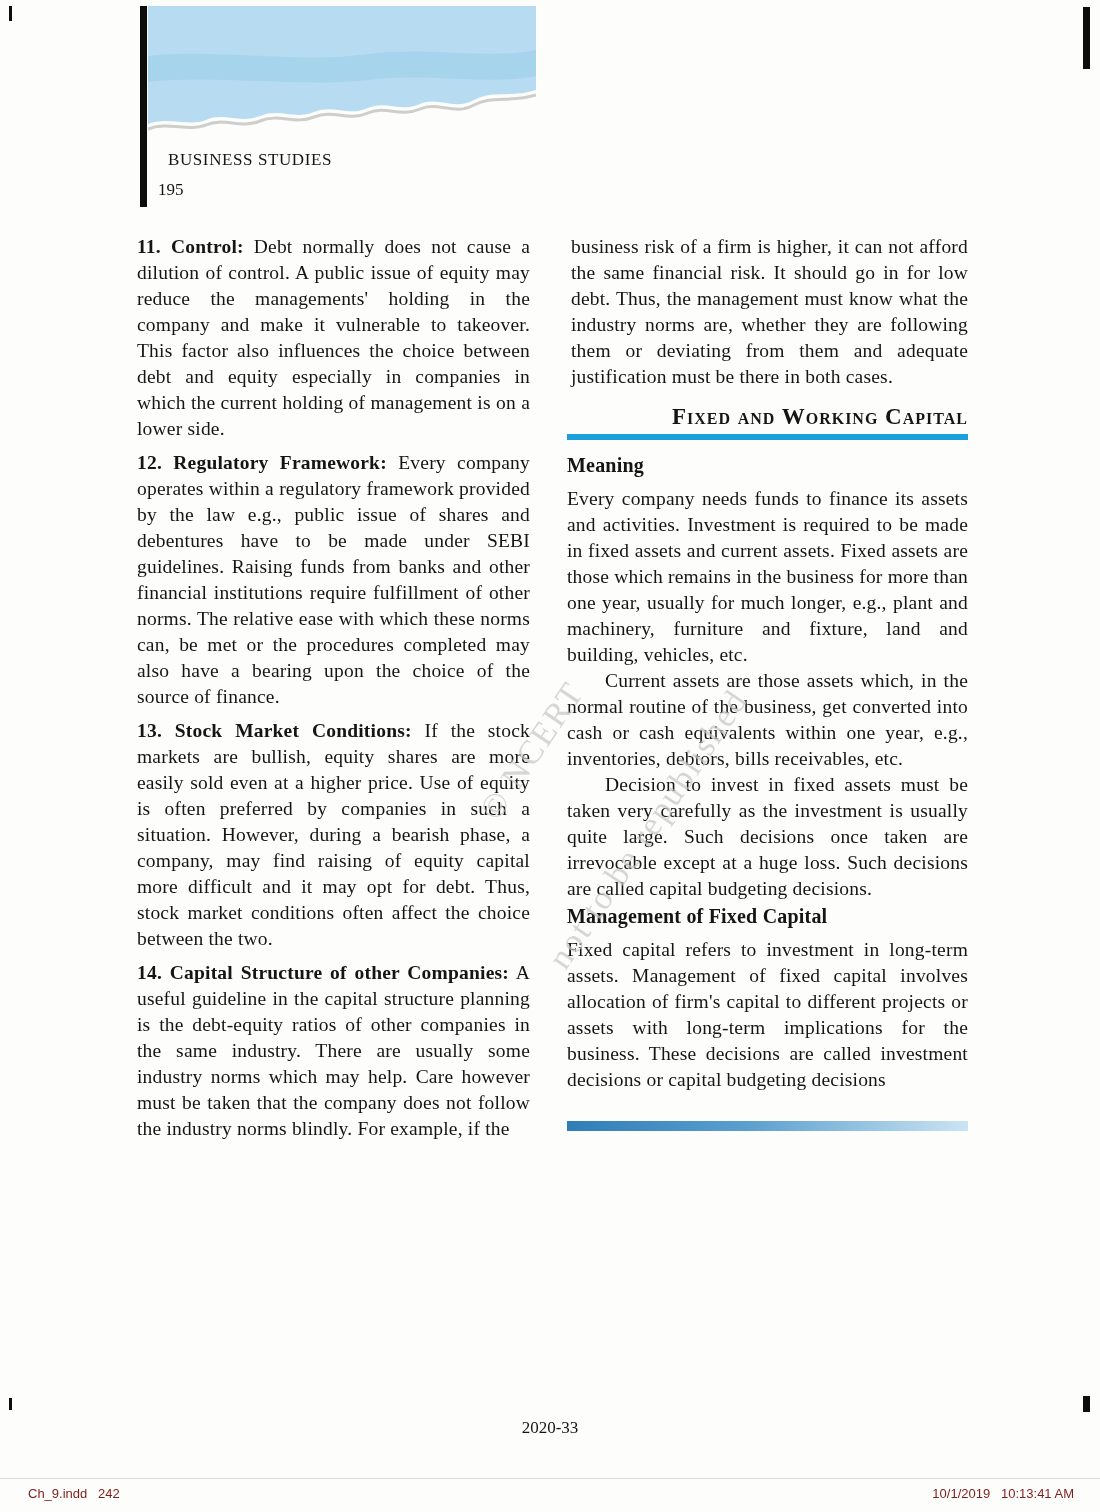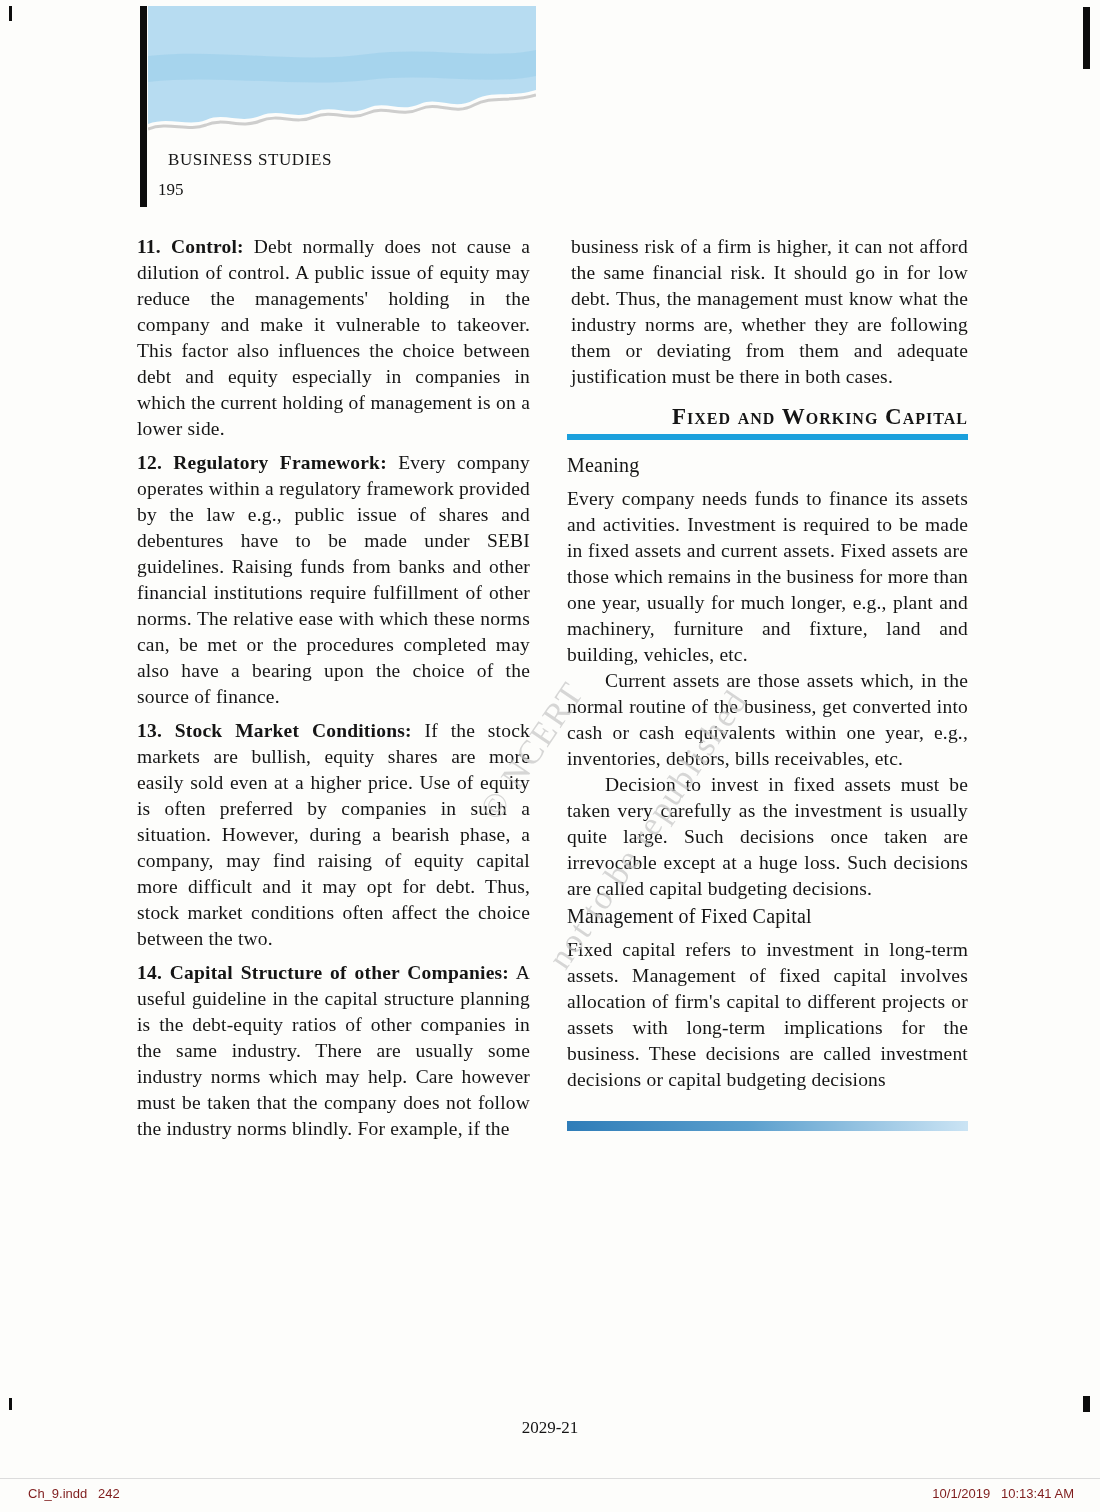--- a/index.html
+++ b/index.html
@@ -30,21 +30,21 @@
   .para b{font-weight:bold}
   .col.rc .para{margin:0}
   .col.rc .para.intro{margin:0 0 6px 4px}
   .indent{text-indent:38px}
 
   .section-heading{
     font-variant:small-caps;font-weight:bold;font-size:23px;
     letter-spacing:1px;margin:14px 0 4px;line-height:26px;text-align:right
   }
   .heading-rule{height:6px;background:#1ba0dc;margin:2px 0 12px}
-  .subheading{font-weight:normal;font-size:20px;margin:6px 0 8px;text-align:left}
+  .subheading{font-weight:bold;font-size:20px;margin:6px 0 8px;text-align:left}
   .subheading.mgmt{margin-top:1px}
 
   .bottom-rule{height:10px;margin-top:28px;
     background:linear-gradient(90deg,#2f7db8 0%,#5b9fcd 45%,#cbe4f4 100%)}
 
   .watermark{
     position:absolute;left:310px;top:650px;width:560px;
     transform:rotate(-56deg);text-align:center;
     color:#c6c6c6;font-size:34px;letter-spacing:2px;line-height:140px;
     opacity:.7;pointer-events:none;z-index:4
@@ -112,20 +112,20 @@
       <div class="bottom-rule"></div>
     </div>
 
   </div>
 
   <div class="watermark">
     <div>© NCERT</div>
     <div>not to be republished</div>
   </div>
 
-  <div class="footer-year">2029-21</div>
+  <div class="footer-year">2020-33</div>
   <div class="footer-rule"></div>
   <div class="print-footer">
     <span>Ch_9.indd   242</span>
     <span>10/1/2019   10:13:41 AM</span>
   </div>
 
 </div>
 
 </body></html>

